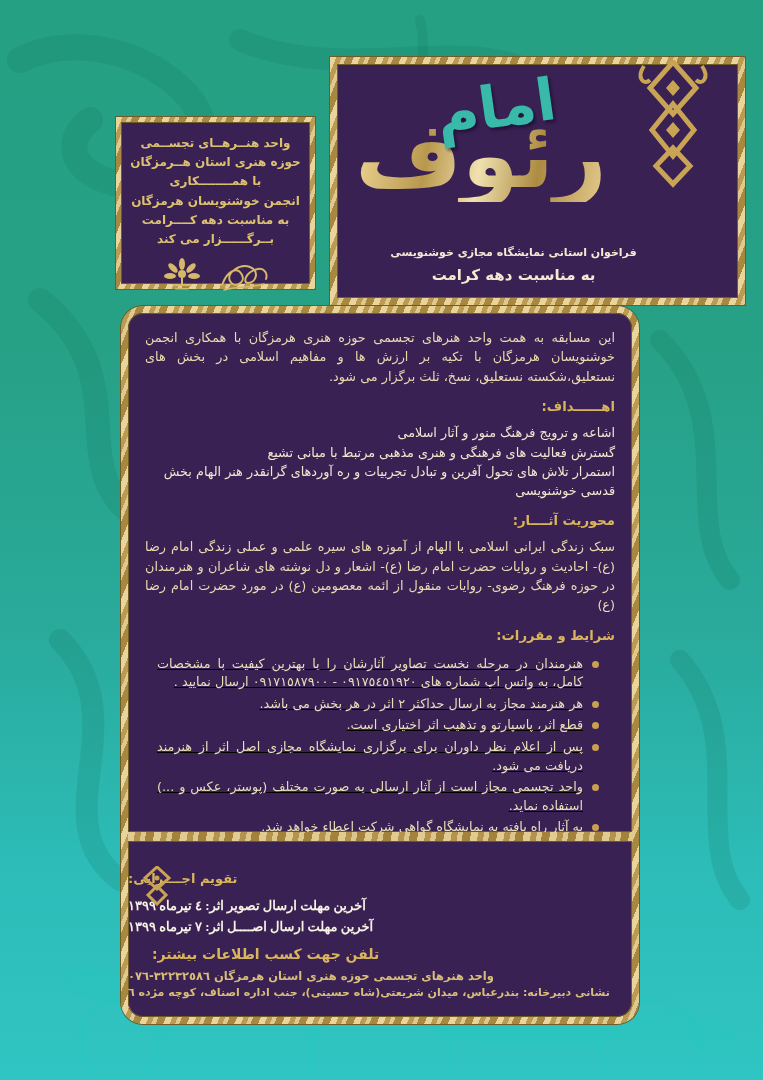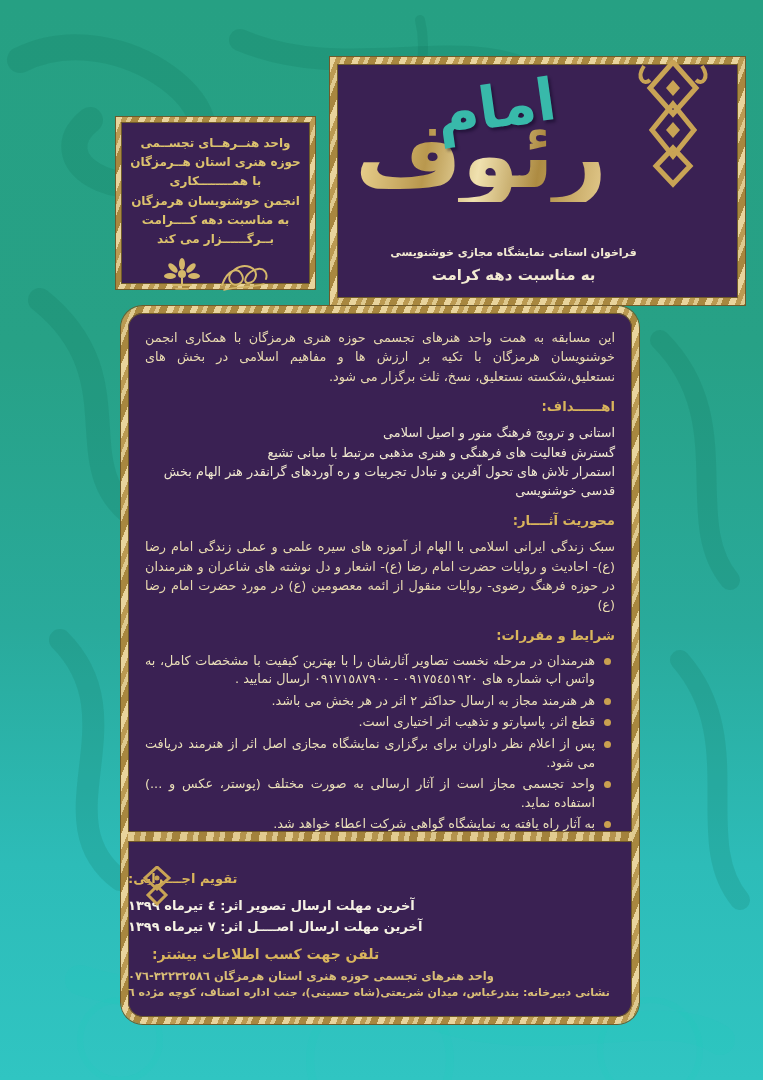--- a/index.html
+++ b/index.html
@@ -42,36 +42,36 @@
   }
   .subtitle{position:absolute;left:10px;right:58px;bottom:14px;text-align:center;color:#f2ead2;}
   .subtitle .s1{margin:0;font-size:11px;font-weight:bold;line-height:1.3;}
   .subtitle .s2{margin:6px 0 0;font-size:15px;font-weight:bold;line-height:1.2;text-align:center;}
   
   #main-panel{left:121px;top:306px;width:518px;height:718px;display:flex;flex-direction:column;border-radius:22px;}
   .mp-top{flex:1;padding:15px 17px 4px;overflow:hidden;}
   .para{margin:0;color:#e9dab0;font-size:12.8px;line-height:1.52;text-align:justify;}
   .sec-heading{margin:13px 0 9px;color:#d9b55c;font-size:13.2px;font-weight:bold;}
   .goal-line{margin:0;color:#f0e8d0;font-size:12.8px;line-height:1.5;}
-  ul.rules{list-style:none;margin:0;padding:0;}
+  ul.rules{list-style:none;margin:12px;padding:0;text-decoration:underline;}
   ul.rules li{
     position:relative;padding-right:20px;margin-bottom:3px;
     color:#eadfb9;font-size:12.8px;line-height:1.45;text-align:justify;
   }
   ul.rules li::before{
     content:'';position:absolute;right:4px;top:6px;width:7px;height:7px;border-radius:50%;background:#c9a050;
   }
   .divider{
     height:9px;flex:0 0 auto;
     background:repeating-linear-gradient(100deg,#e2cb90 0 7px,#b4934d 7px 13px,#dcc68c 13px 18px,#a3823c 18px 26px);
     box-shadow:0 -1px 0 #6f5626,0 1px 0 #6f5626;
   }
   .mp-bottom{height:146px;flex:0 0 auto;position:relative;text-align:left;padding-top:9px;margin-top:21px;}
   .cal-heading{margin:0;color:#d9b55c;font-size:13px;font-weight:bold;}
-  .dates{margin-top:11px;}
+  .dates{margin-top:11px;font-family:Liberation Serif, serif;}
   .date-line{margin:2px 0;color:#f6f2e4;font-size:13px;font-weight:bold;line-height:1.45;}
   .contact-heading{margin:9px 0 0;color:#d9b55c;font-size:14px;font-weight:bold;padding-left:24px;}
   .contact-l1{margin:7px 0 0;color:#d9be77;font-size:11.5px;font-weight:bold;line-height:1.35;}
   .contact-l2{margin:2px 0 0;color:#d9be77;font-size:11px;font-weight:bold;line-height:1.35;}
   #bottom-ornament{position:absolute;left:14px;top:4px;}
 </style>
 </head>
 <body>
 
 <div class="bg-texture">
@@ -147,21 +147,21 @@
       </svg>
     </span>
   </div>
 </div>
 
 <div id="main-panel" class="gold-frame">
   <div class="mp-top">
     <p class="para">این مسابقه به همت واحد هنرهای تجسمی حوزه هنری هرمزگان با همکاری انجمن خوشنویسان هرمزگان با تکیه بر ارزش ها و مفاهیم اسلامی در بخش های نستعلیق،شکسته نستعلیق، نسخ، ثلث برگزار می شود.</p>
 
     <p class="sec-heading">اهــــــداف:</p>
-    <p class="goal-line">استانی و ترویج فرهنگ منور و اصیل اسلامی</p>
+    <p class="goal-line">اشاعه و ترویج فرهنگ منور و آثار اسلامی</p>
     <p class="goal-line">گسترش فعالیت های فرهنگی و هنری مذهبی مرتبط با مبانی تشیع</p>
     <p class="goal-line">استمرار تلاش های تحول آفرین و تبادل تجربیات و ره آوردهای گرانقدر هنر الهام بخش قدسی خوشنویسی</p>
 
     <p class="sec-heading">محوریت آثــــار:</p>
     <p class="para">سبک زندگی ایرانی اسلامی با الهام از آموزه های سیره علمی و عملی زندگی امام رضا (ع)- احادیث و روایات حضرت امام رضا (ع)- اشعار و دل نوشته های شاعران و هنرمندان در حوزه فرهنگ رضوی- روایات منقول از ائمه معصومین (ع) در مورد حضرت امام رضا (ع)</p>
 
     <p class="sec-heading">شرایط و مقررات:</p>
     <ul class="rules">
       <li>هنرمندان در مرحله نخست تصاویر آثارشان را با بهترین کیفیت با مشخصات کامل، به واتس اپ شماره های ٠٩١٧٥٤٥١٩٢٠ - ٠٩١٧١٥٨٧٩٠٠ ارسال نمایید .</li>
       <li>هر هنرمند مجاز به ارسال حداکثر ٢ اثر در هر بخش می باشد.</li>

